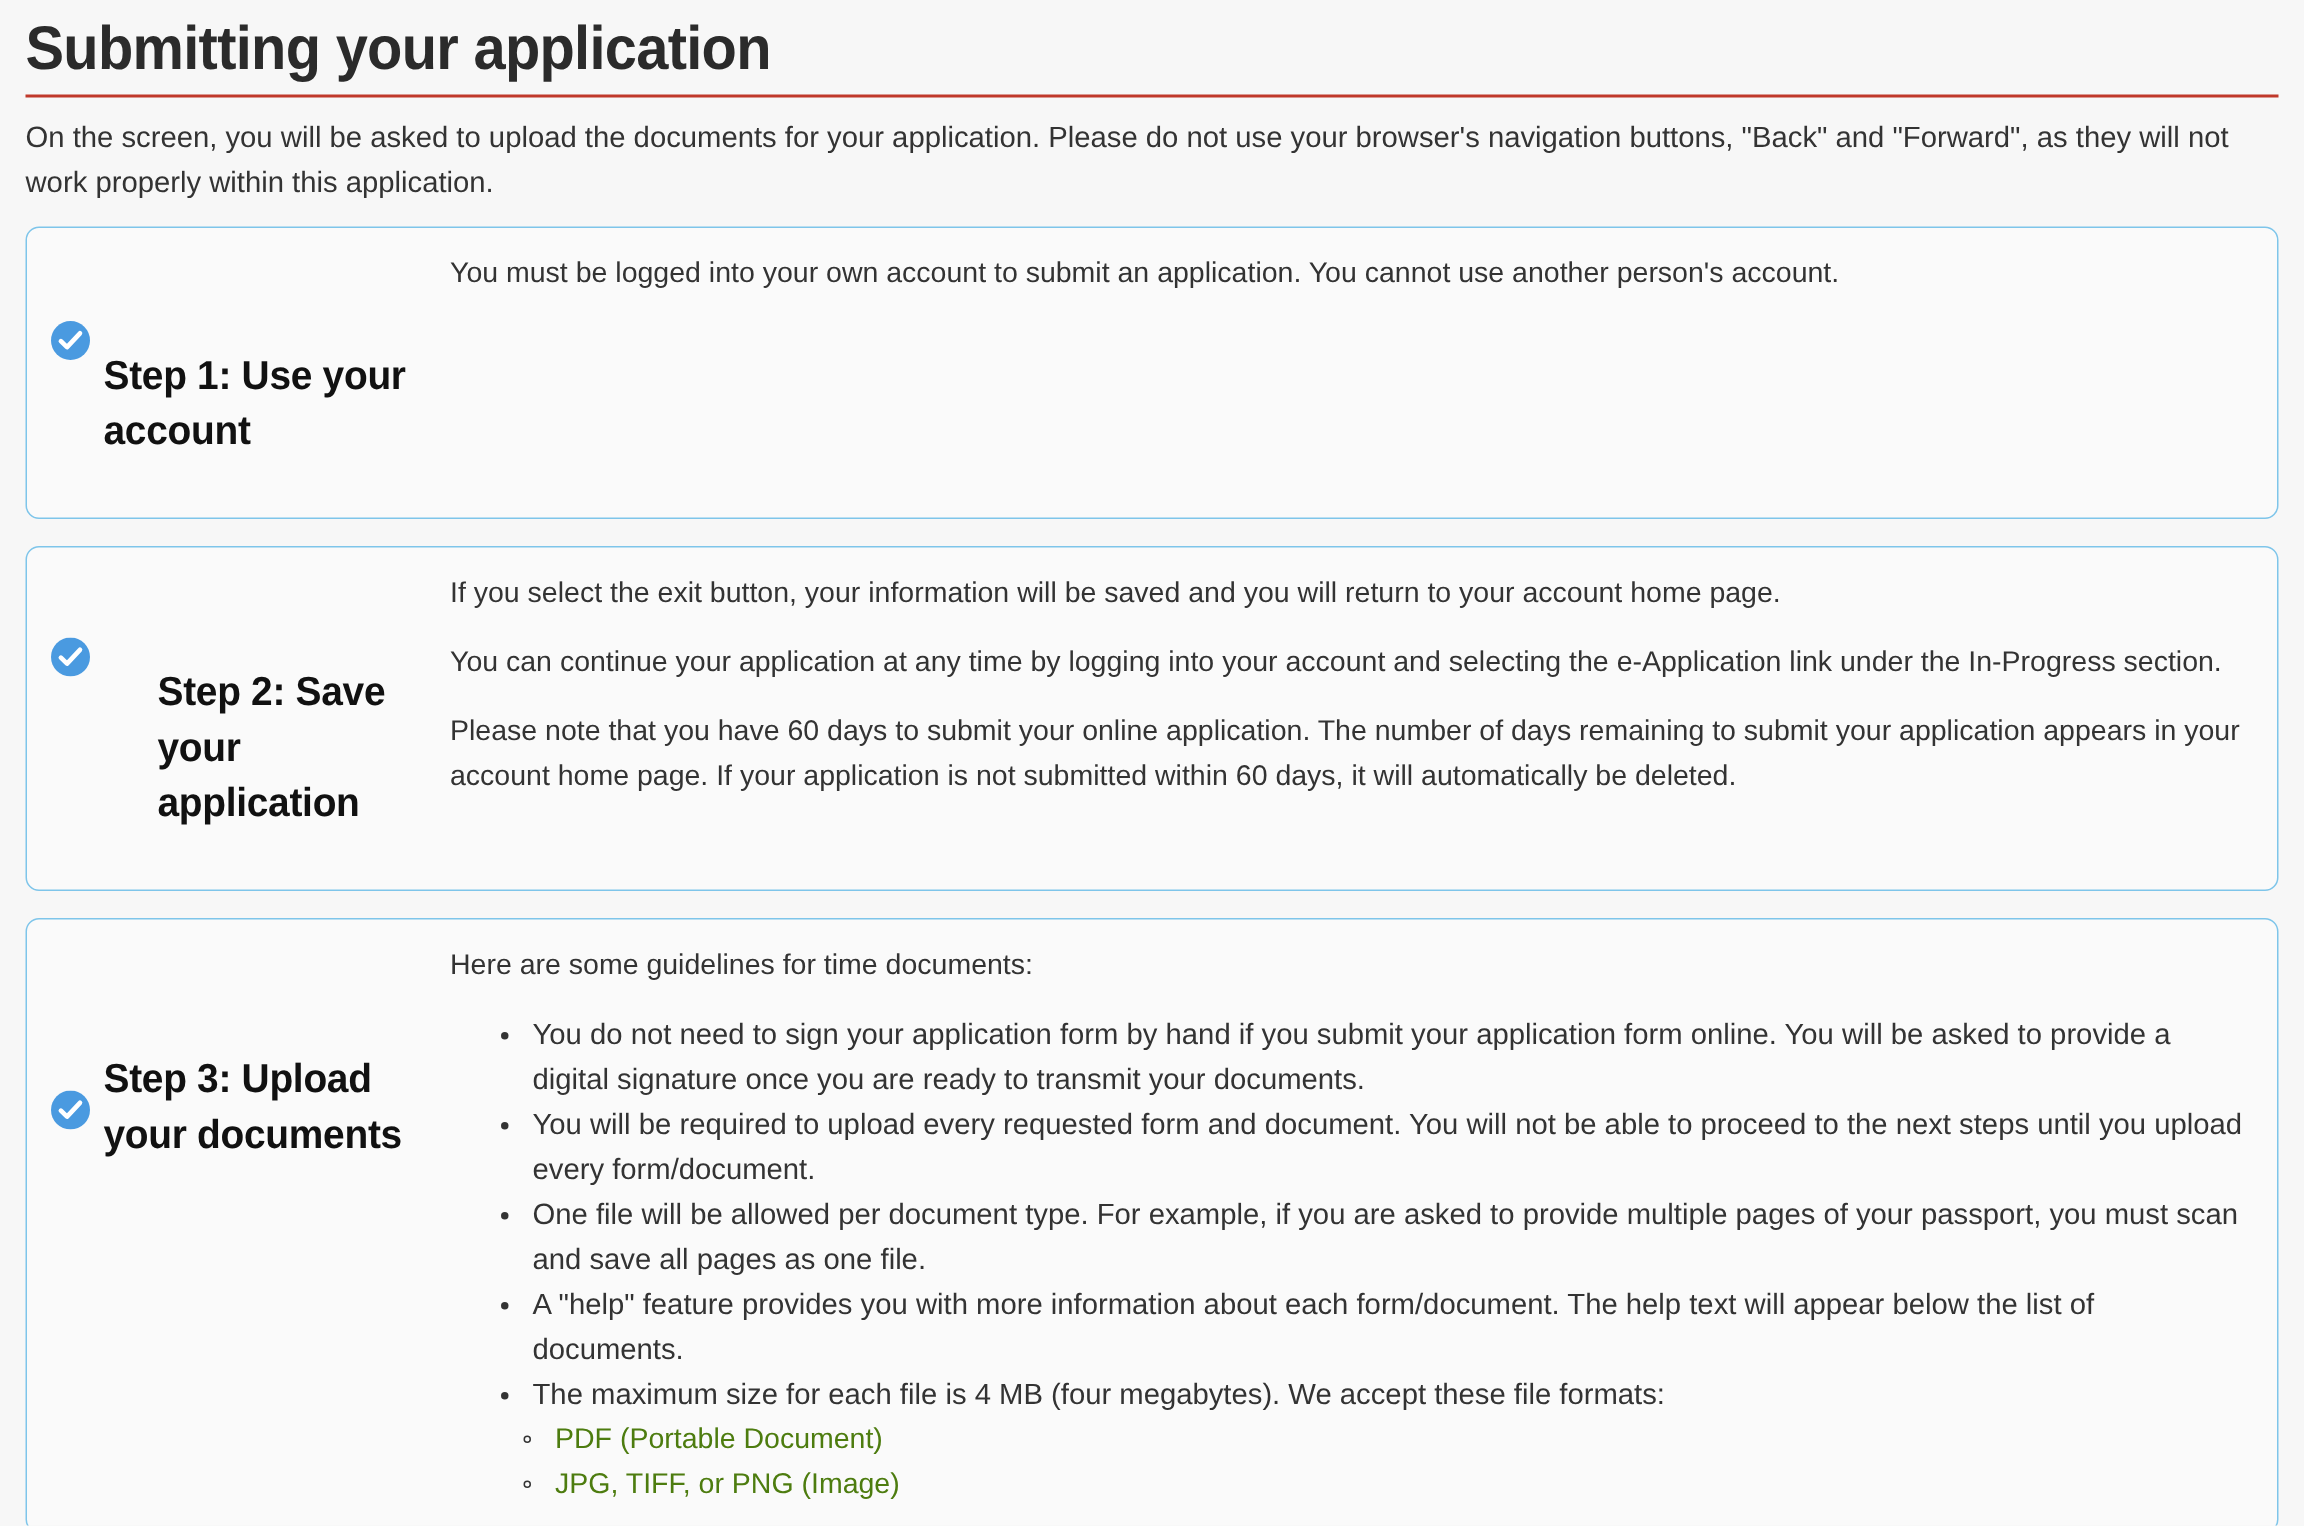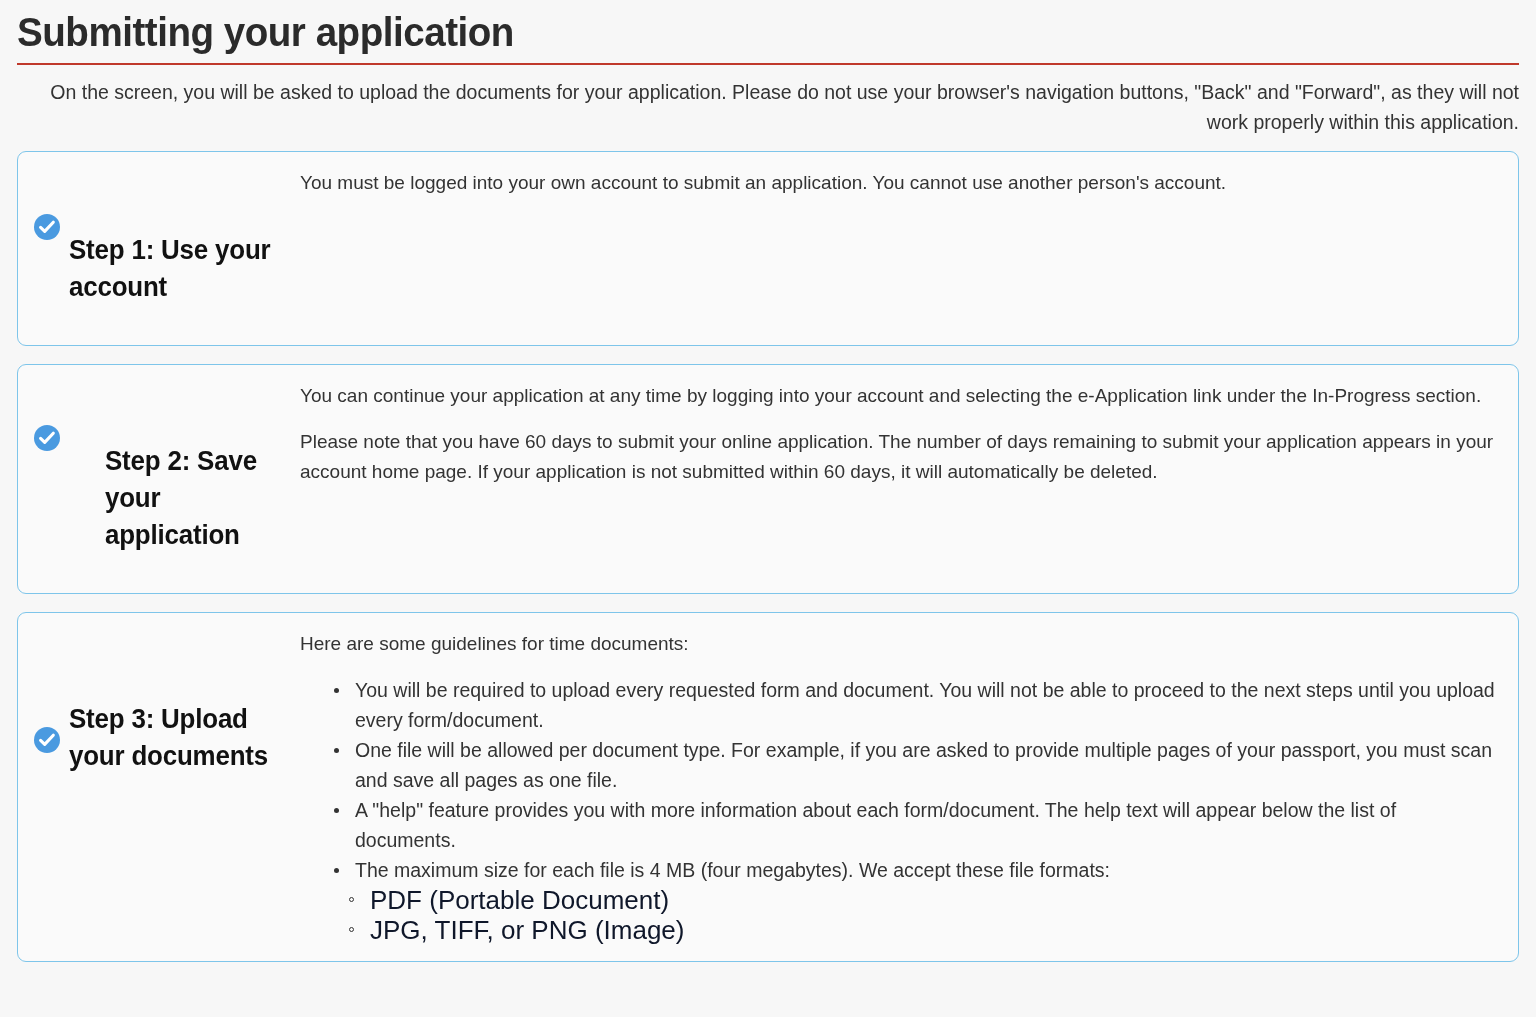--- a/index.html
+++ b/index.html
@@ -41,21 +41,20 @@
     margin: 0 0 0 0;
   }
 
   
   .intro {
     font-size: 19.5px;
     line-height: 30px;
     color: #333333;
     margin: 12px 0 14px 0;
     max-width: 1504px;
-    text-align: right;
   }
 
   
   .cards {
     display: flex;
     flex-direction: column;
     gap: 18px;
   }
   .step-card {
     border: 1.5px solid #7ec5ea;
@@ -138,23 +137,23 @@
     background: #333333;
   }
 
   .step-body ul.sub {
     list-style: none;
     margin: 0;
     padding: 0 0 0 49px;
   }
   .step-body ul.sub > li {
     position: relative;
-    font-size: 26px;
-    line-height: 30px;
-    color: #0f172a;
+    font-size: 19px;
+    line-height: 30px;
+    color: #4d7c0f;
     padding: 0 0 0 21px;
   }
   .step-body ul.sub > li::before {
     content: "";
     position: absolute;
     left: 0;
     top: 12px;
     width: 5px;
     height: 5px;
     border-radius: 50%;
@@ -194,38 +193,40 @@
       <div class="step-head">
         <span class="check-icon">
           <svg width="26" height="26" viewBox="0 0 26 26" aria-hidden="true">
             <circle cx="13" cy="13" r="13" fill="#4a9ae0"></circle>
             <path d="M6.6 13.4 L10.7 17.4 L19.3 8.2" fill="none" stroke="#ffffff" stroke-width="3.1" stroke-linecap="round" stroke-linejoin="round"></path>
           </svg>
         </span>
         <h2 class="step-title">Step 2: Save your application</h2>
       </div>
       <div class="step-body">
+        <p>If you select the exit button, your information will be saved and you will return to your account home page.</p>
         <p>You can continue your application at any time by logging into your account and selecting the e-Application link under the In-Progress section.</p>
         <p>Please note that you have 60 days to submit your online application. The number of days remaining to submit your application appears in your account home page. If your application is not submitted within 60 days, it will automatically be deleted.</p>
       </div>
     </section>
 
     <section class="step-card card3">
       <div class="step-head">
         <span class="check-icon">
           <svg width="26" height="26" viewBox="0 0 26 26" aria-hidden="true">
             <circle cx="13" cy="13" r="13" fill="#4a9ae0"></circle>
             <path d="M6.6 13.4 L10.7 17.4 L19.3 8.2" fill="none" stroke="#ffffff" stroke-width="3.1" stroke-linecap="round" stroke-linejoin="round"></path>
           </svg>
         </span>
         <h2 class="step-title">Step 3: Upload your documents</h2>
       </div>
       <div class="step-body">
         <p>Here are some guidelines for time documents:</p>
         <ul class="bullets">
+          <li>You do not need to sign your application form by hand if you submit your application form online. You will be asked to provide a digital signature once you are ready to transmit your documents.</li>
           <li>You will be required to upload every requested form and document. You will not be able to proceed to the next steps until you upload every form/document.</li>
           <li>One file will be allowed per document type. For example, if you are asked to provide multiple pages of your passport, you must scan and save all pages as one file.</li>
           <li>A "help" feature provides you with more information about each form/document. The help text will appear below the list of documents.</li>
           <li>The maximum size for each file is 4 MB (four megabytes). We accept these file formats:</li>
         </ul>
         <ul class="sub">
           <li>PDF (Portable Document)</li>
           <li>JPG, TIFF, or PNG (Image)</li>
 
         </ul>

